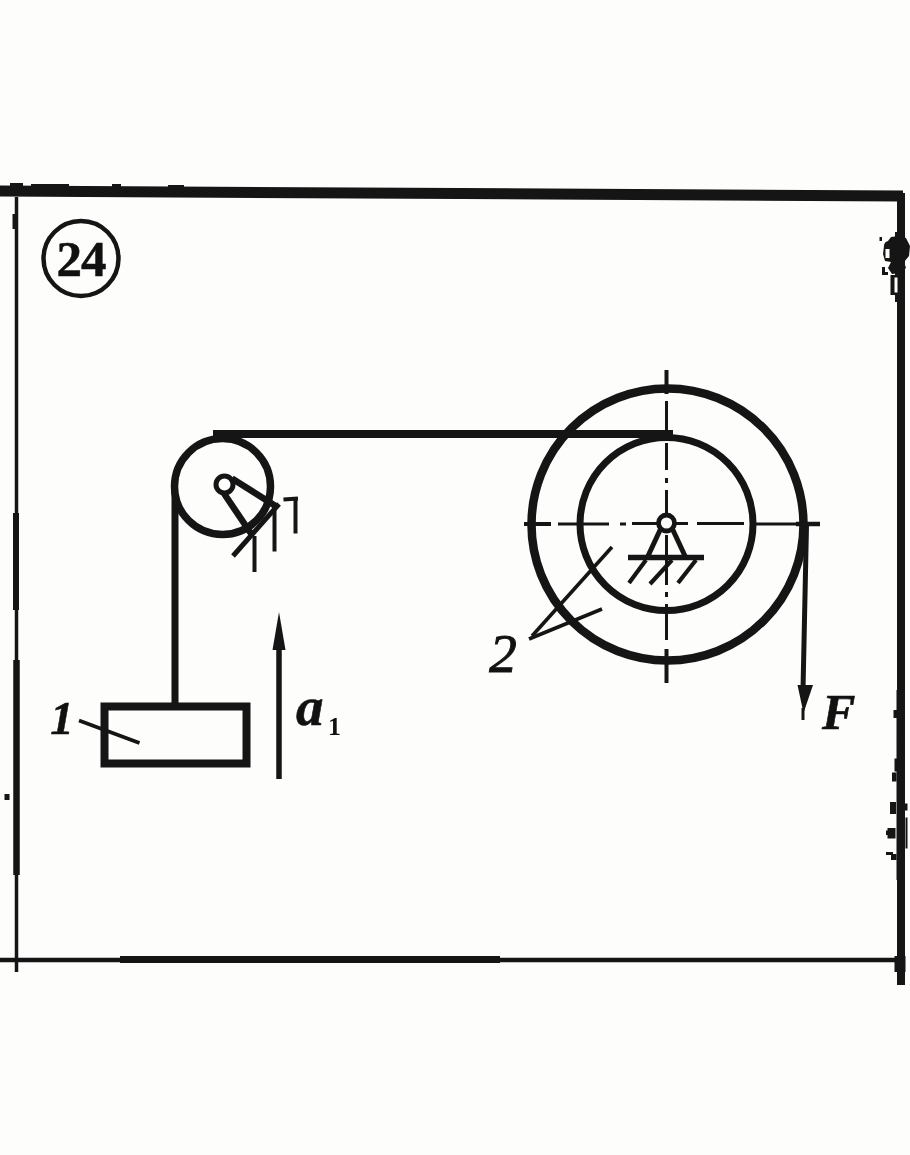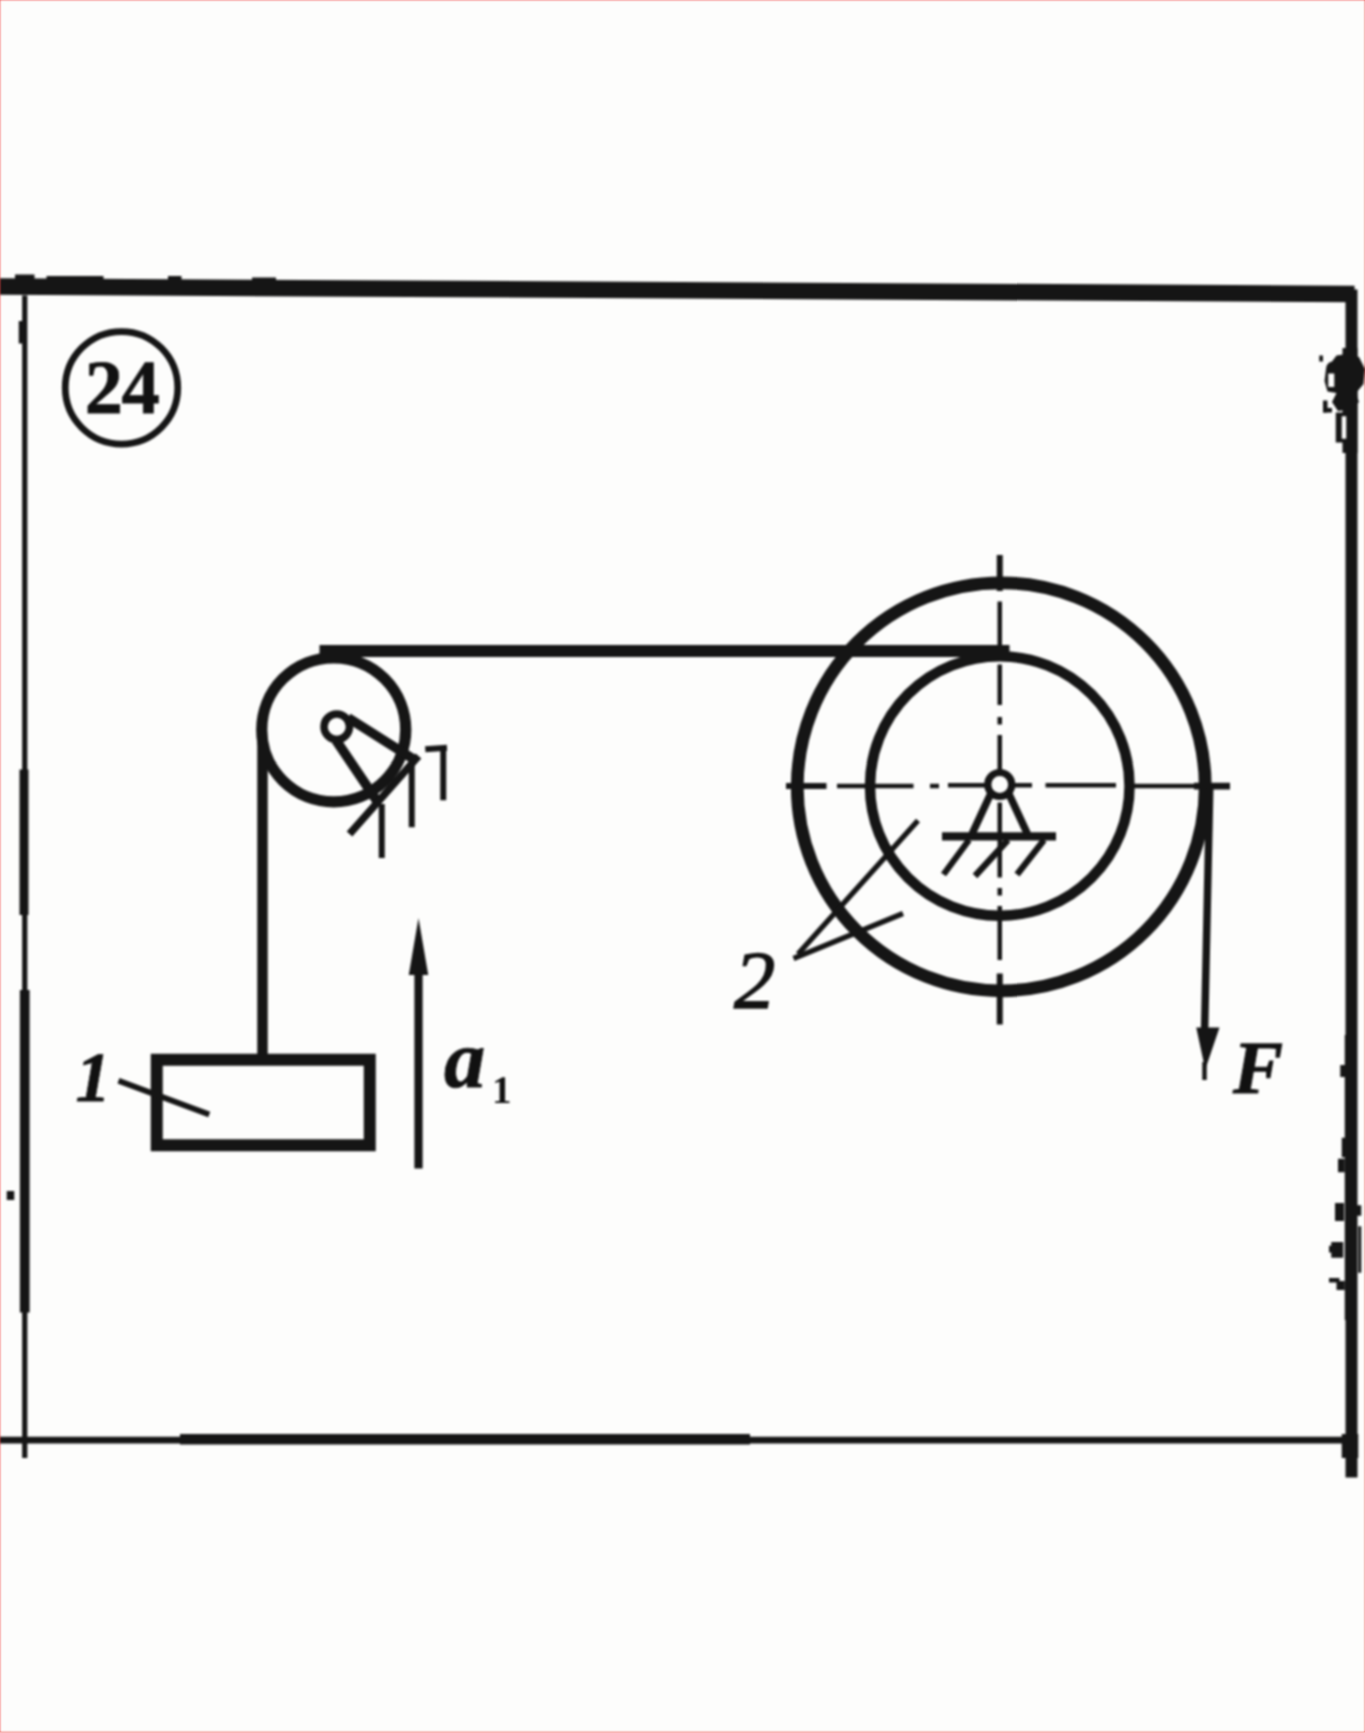--- a/index.html
+++ b/index.html
@@ -1,16 +1,16 @@
 <!DOCTYPE html>
 <html><head>
 <meta charset="utf-8">
 <style>
   html,body{margin:0;padding:0;background:#ffffff;}
-  #page{position:relative;width:910px;height:1155px;background:#ef4444;overflow:hidden;}
+  #page{position:relative;width:910px;height:1155px;background:#eab308;overflow:hidden;}
   svg{position:absolute;left:0;top:0;filter:blur(0.6px);}
   text{font-family:"Liberation Serif", serif;fill:#111;}
 </style>
 </head>
 <body>
 <div id="page">
 <svg width="910" height="1155" viewBox="0 0 910 1155">
   <rect x="0" y="0" width="910" height="1155" fill="#fdfdfc"></rect>
   <g stroke="#151515" fill="none" stroke-linecap="butt">
 

